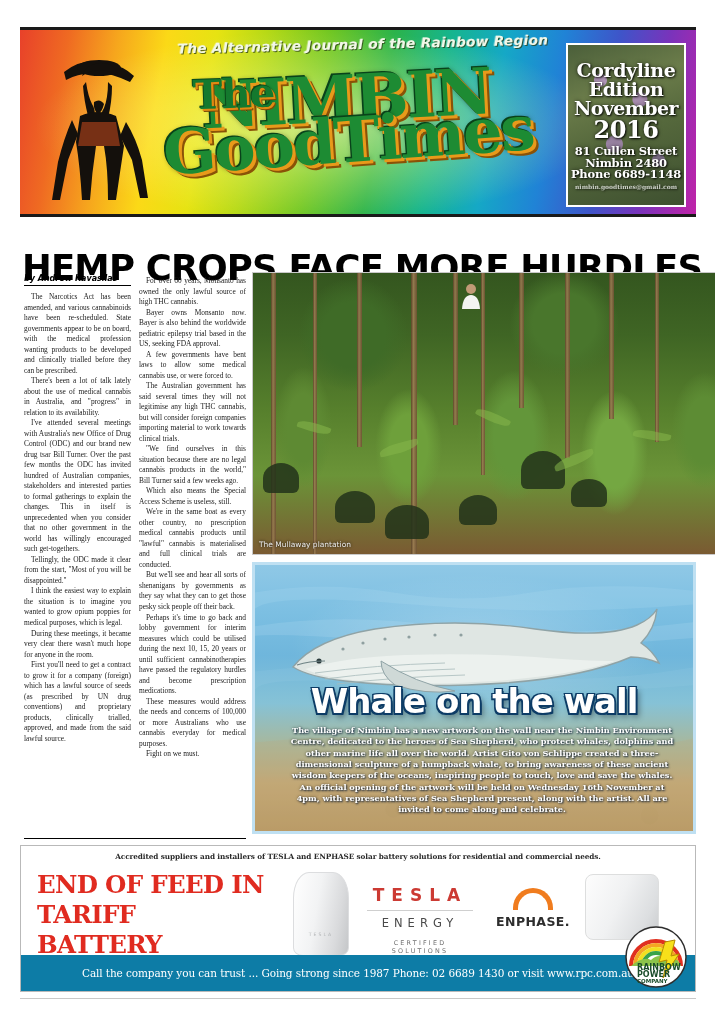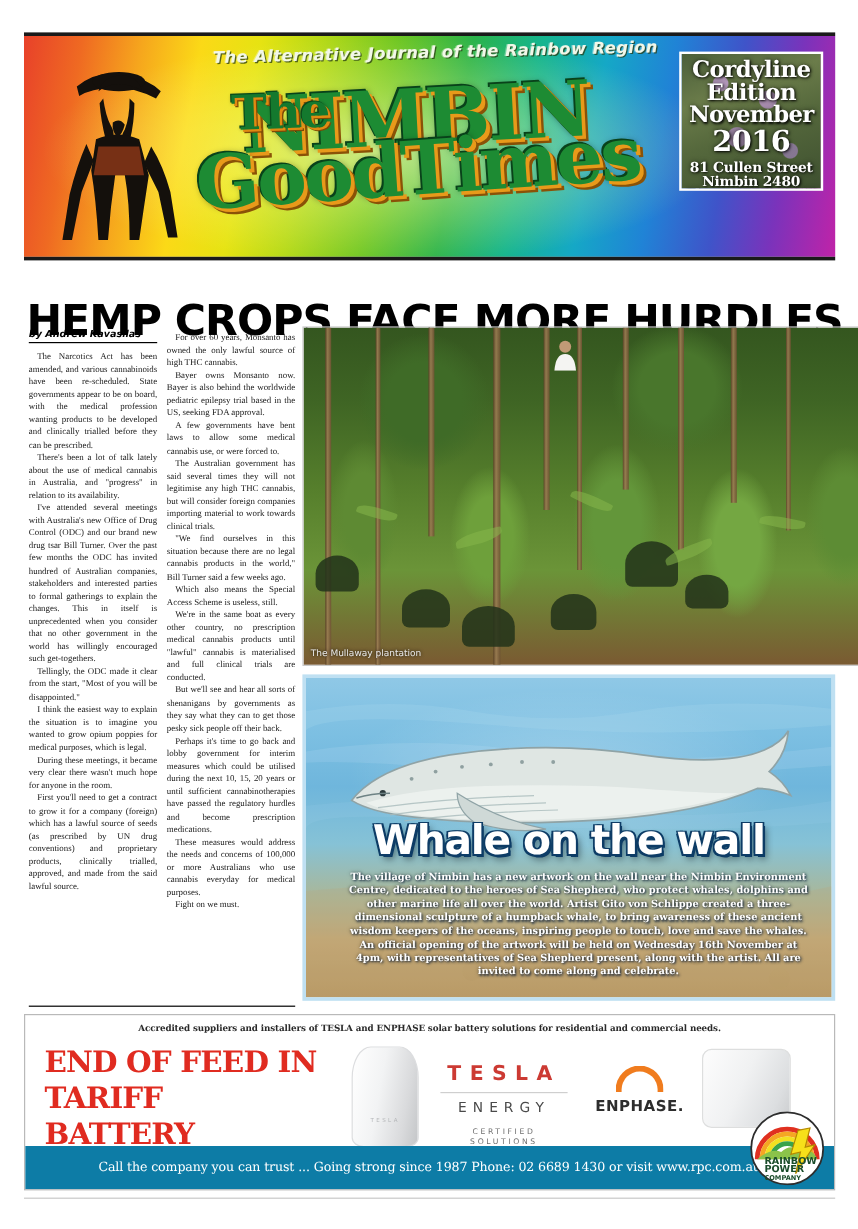--- a/index.html
+++ b/index.html
@@ -103,31 +103,31 @@
     font-size: 18px; font-weight: bold;
     color: #eef6ff;
     letter-spacing: .5px;
     text-shadow: 1.5px 1.5px 0 #0d3f5a, -1px -1px 0 rgba(255,255,255,.4);
     white-space: nowrap;
   }
 
   
   .edition-box {
     position: absolute; right: 10px; top: 13px;
-    width: 120px; height: 116px;
+    width: 120px; height: 164px;
     border: 2px solid #ffffff;
     background:
       radial-gradient(circle at 28% 22%, rgba(196,160,210,.85) 0 6px, rgba(0,0,0,0) 7px),
       radial-gradient(circle at 62% 34%, rgba(186,148,202,.8) 0 7px, rgba(0,0,0,0) 8px),
       radial-gradient(circle at 40% 62%, rgba(176,140,196,.75) 0 8px, rgba(0,0,0,0) 9px),
       radial-gradient(circle at 78% 72%, rgba(160,130,186,.7) 0 6px, rgba(0,0,0,0) 7px),
       linear-gradient(160deg, #4b5f3a 0%, #6b7c4a 30%, #55683c 55%, #3e5030 100%);
     overflow: hidden;
     text-align: center;
-    padding-top: 4px;
+    padding-top: 16px;
   }
   .edition-box .eb-line {
     display: block;
     font-family: "DejaVu Serif", serif;
     font-weight: bold;
     color: #ffffff;
     text-shadow: 1px 1px 2px rgba(0,0,0,.85), 0 0 4px rgba(0,0,0,.6);
     line-height: 1.0;
   }
   .eb-cordyline { font-size: 19px; letter-spacing: -.4px; }

